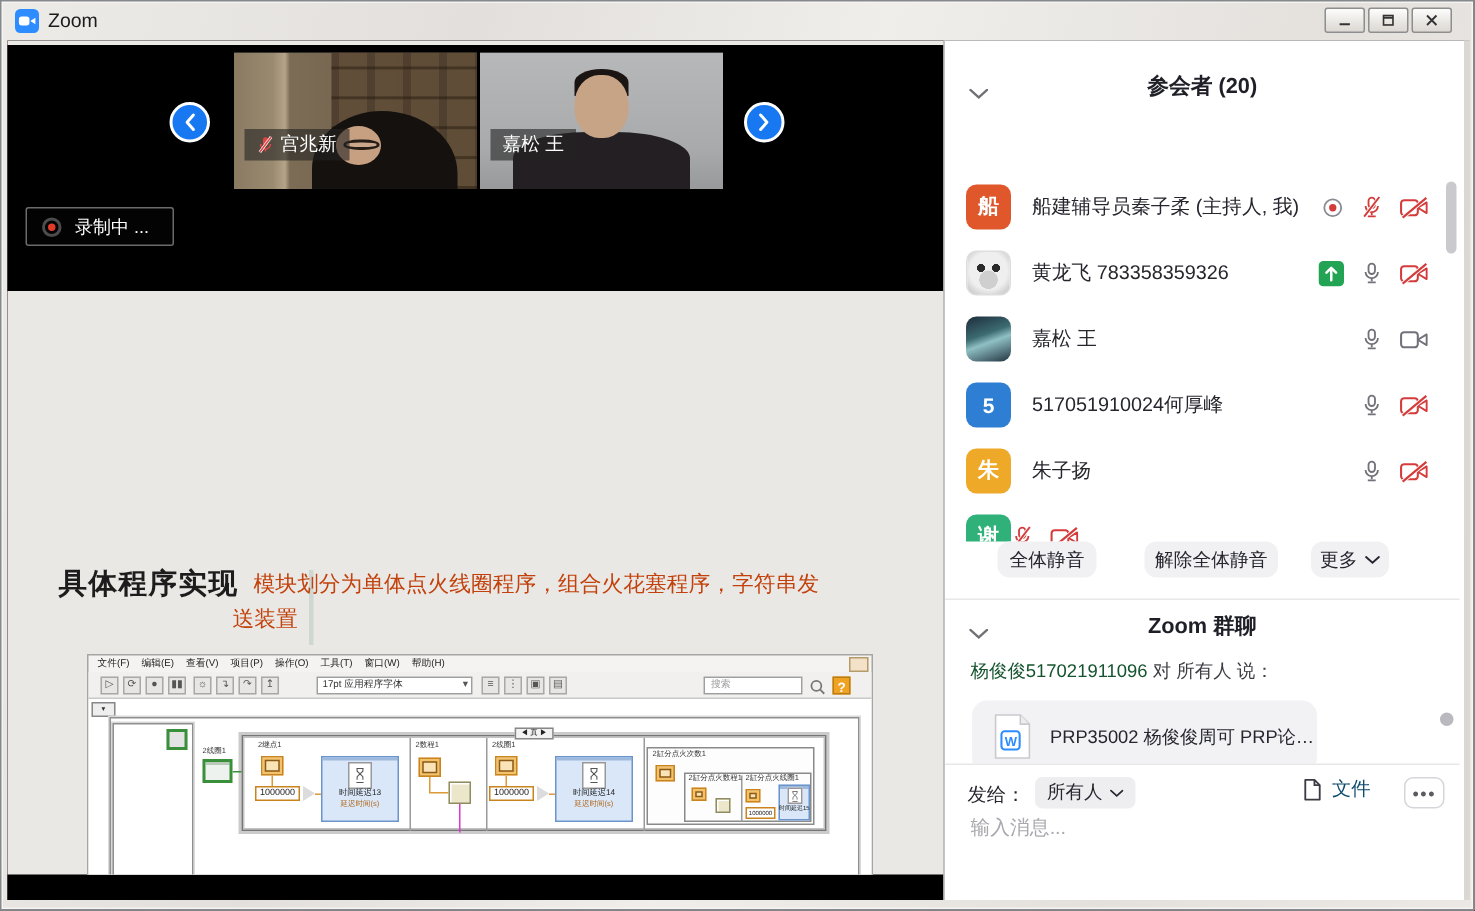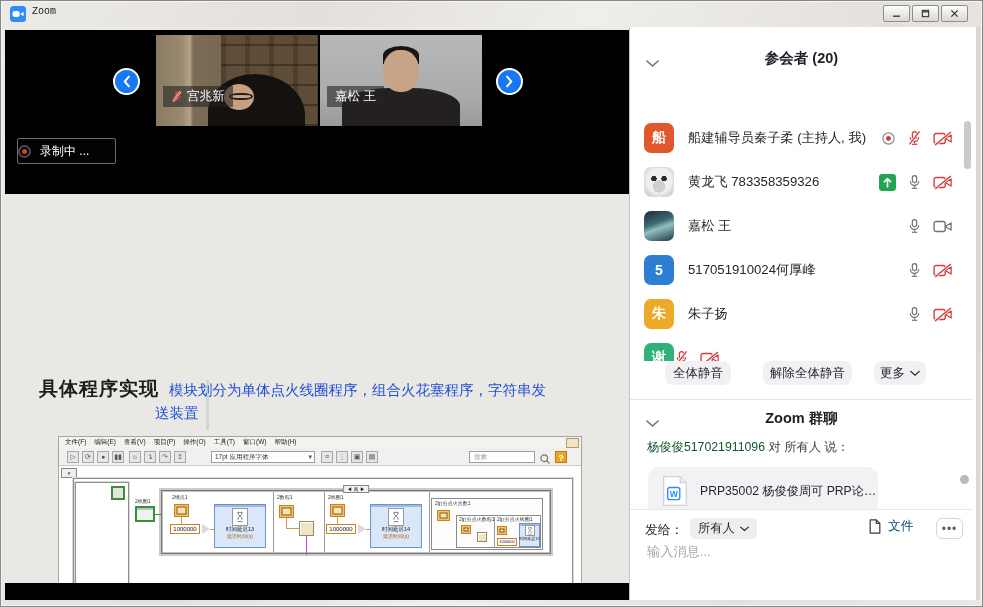--- a/index.html
+++ b/index.html
@@ -4,21 +4,21 @@
 <style>
   html,body{margin:0;padding:0;width:983px;height:607px;overflow:hidden;
     font-family:"Liberation Sans",sans-serif;-webkit-font-smoothing:antialiased;}
   *{box-sizing:border-box;}
 
   
   #window{position:absolute;inset:0;background:linear-gradient(105deg,#edebe8 0%,#e2dfdc 28%,#f0eeea 52%,#e4e1dd 78%,#ebe8e5 100%);
     border:1px solid #85898b;box-shadow:inset 0 0 0 1px #f6f4f2;}
   #titlebar{position:absolute;left:0;top:0;right:0;height:26px;}
   .app-icon{position:absolute;left:9px;top:5px;width:16px;height:16px;}
-  .title-text{position:absolute;left:31px;top:5px;font-size:10px;color:#1b1b1b;font-family:Liberation Mono, monospace;}
+  .title-text{position:absolute;left:31px;top:5px;font-size:13px;color:#1b1b1b;}
   .win-btns{position:absolute;right:14px;top:4px;display:flex;gap:2px;}
   .win-btn{width:27px;height:17px;background:linear-gradient(#fdfdfc,#e9e6e2 60%,#dcd8d3);
     border:1px solid #8e8e8e;border-radius:2px;display:flex;align-items:center;justify-content:center;}
   .win-btn svg{width:9px;height:9px;}
 
   #content{position:absolute;left:4px;top:26px;width:975px;height:573px;background:#000;}
 
   
   #left-area{position:absolute;left:0;top:0;width:624px;height:573px;background:#000;border-top:3px solid #eceae7;}
 
@@ -40,30 +40,30 @@
     padding:2px 8px;display:flex;align-items:center;gap:4px;white-space:nowrap;}
   .vlabel svg{width:12px;height:13px;}
 
   .nav-arrow{position:absolute;top:38px;width:27px;height:27px;border-radius:50%;background:#1778f2;border:2px solid #fff;
     display:flex;align-items:center;justify-content:center;}
   .nav-arrow svg{width:11px;height:13px;}
   #arrow-left{left:108px;}
   #arrow-right{left:491px;}
 
   #rec-badge{position:absolute;left:12px;top:108px;width:99px;height:26px;border:1px solid #6b6b6b;border-radius:2px;
-    background:rgba(10,10,10,.3);display:flex;align-items:center;gap:9px;}
+    background:rgba(10,10,10,.3);display:flex;align-items:center;padding-left:10px;gap:9px;}
   #rec-badge .dot{width:13px;height:13px;border-radius:50%;border:2px solid #4c4c4c;background:transparent;position:relative;}
   #rec-badge .dot::after{content:"";position:absolute;left:2px;top:2px;width:5px;height:5px;border-radius:50%;background:#e23b2a;}
   #rec-badge .rec-text{color:#fff;font-size:12px;white-space:nowrap;}
 
   
   #slide{position:absolute;left:0;top:164px;width:624px;height:389px;background:#eae8e5;overflow:hidden;}
   #slide-title{position:absolute;left:34px;top:182px;font-size:19px;font-weight:bold;color:#1c1c1c;letter-spacing:1px;}
   #slide-divider{position:absolute;left:201px;top:186px;width:3px;height:50px;background:#ccd8d1;}
-  #slide-body{position:absolute;left:150px;top:185px;width:430px;font-size:14.5px;line-height:23px;color:#1d4ed8;}
+  #slide-body{position:absolute;left:150px;top:185px;width:430px;font-size:14.5px;line-height:23px;color:#c2410c;}
   #slide-body .l1{text-indent:14px;white-space:nowrap;}
 
   
   #labview{position:absolute;left:53px;top:242px;width:524px;height:269px;background:#f4f3f1;border:1px solid #a5a5a5;}
   #lv-menubar{position:absolute;left:0;top:0;right:0;height:11px;display:flex;gap:8px;padding-left:6px;align-items:center;}
   #lv-menubar span{font-size:6.5px;color:#222;white-space:nowrap;}
   #lv-corner{position:absolute;right:2px;top:1px;width:13px;height:10px;background:#f3e2c8;border:1px solid #b59a6a;}
   #lv-toolbar{position:absolute;left:0;top:11px;right:0;height:18px;border-bottom:1px solid #c9c9c9;background:#f1f0ee;}
   .tb-ic{position:absolute;top:3px;width:12px;height:12px;border:1px solid #a8a8a8;background:#e7e6e4;font-size:7px;line-height:10px;text-align:center;color:#555;}
   #lv-combo{position:absolute;left:152px;top:3px;width:104px;height:12px;background:#fff;border:1px solid #9e9e9e;

